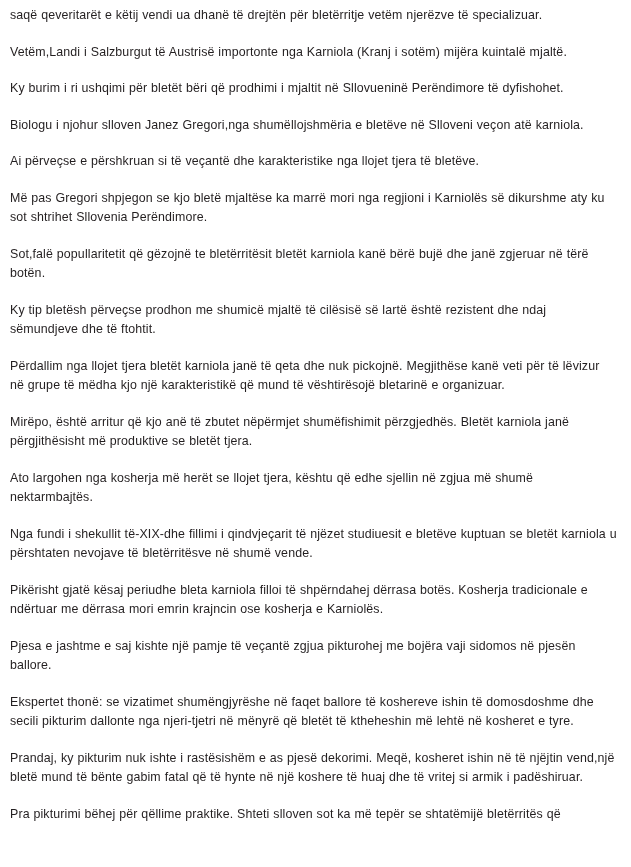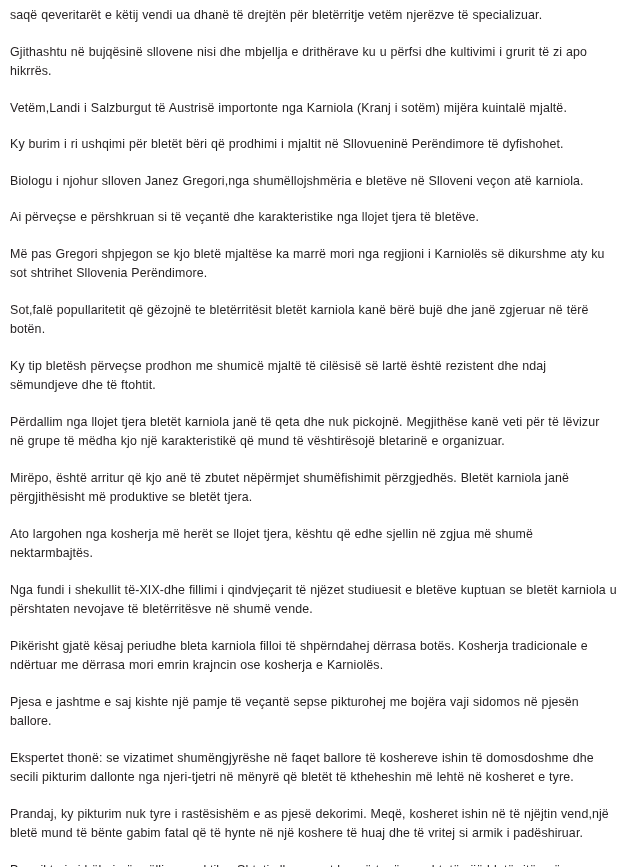--- a/index.html
+++ b/index.html
@@ -31,30 +31,29 @@
   }
   .para:last-child {
     margin-bottom: 0;
   }
 </style>
 </head>
 <body>
 
 <div class="page">
   <p class="para">saqë qeveritarët e këtij vendi ua dhanë të drejtën për bletërritje vetëm njerëzve të specializuar.</p>
-  <p class="para">Gjithashtu në bujqësinë sllovene nisi dhe mbjellja e drithërave ku u përfsi dhe kultivimi i grurit të zi apo hikrrës.</p>
   <p class="para">Vetëm,Landi i Salzburgut të Austrisë importonte nga Karniola (Kranj i sotëm) mijëra kuintalë mjaltë.</p>
   <p class="para">Ky burim i ri ushqimi për bletët bëri që prodhimi i mjaltit në Sllovueninë Perëndimore të dyfishohet.</p>
   <p class="para">Biologu i njohur slloven Janez Gregori,nga shumëllojshmëria e bletëve në Slloveni veçon atë karniola.</p>
   <p class="para">Ai përveçse e përshkruan si të veçantë dhe karakteristike nga llojet tjera të bletëve.</p>
   <p class="para">Më pas Gregori shpjegon se kjo bletë mjaltëse ka marrë mori nga regjioni i Karniolës së dikurshme aty ku sot shtrihet Sllovenia Perëndimore.</p>
   <p class="para">Sot,falë popullaritetit që gëzojnë te bletërritësit bletët karniola kanë bërë bujë dhe janë zgjeruar në tërë botën.</p>
   <p class="para">Ky tip bletësh përveçse prodhon me shumicë mjaltë të cilësisë së lartë është rezistent dhe ndaj sëmundjeve dhe të ftohtit.</p>
   <p class="para">Përdallim nga llojet tjera bletët karniola janë të qeta dhe nuk pickojnë. Megjithëse kanë veti për të lëvizur në grupe të mëdha kjo një karakteristikë që mund të vështirësojë bletarinë e organizuar.</p>
   <p class="para">Mirëpo, është arritur që kjo anë të zbutet nëpërmjet shumëfishimit përzgjedhës. Bletët karniola janë përgjithësisht më produktive se bletët tjera.</p>
   <p class="para">Ato largohen nga kosherja më herët se llojet tjera, kështu që edhe sjellin në zgjua më shumë nektarmbajtës.</p>
   <p class="para">Nga fundi i shekullit të-XIX-dhe fillimi i qindvjeçarit të njëzet studiuesit e bletëve kuptuan se bletët karniola u përshtaten nevojave të bletërritësve në shumë vende.</p>
   <p class="para">Pikërisht gjatë kësaj periudhe bleta karniola filloi të shpërndahej dërrasa botës. Kosherja tradicionale e ndërtuar me dërrasa mori emrin krajncin ose kosherja e Karniolës.</p>
-  <p class="para">Pjesa e jashtme e saj kishte një pamje të veçantë sepse pikturohej me bojëra vaji sidomos në pjesën ballore.</p>
+  <p class="para">Pjesa e jashtme e saj kishte një pamje të veçantë zgjua pikturohej me bojëra vaji sidomos në pjesën ballore.</p>
   <p class="para">Ekspertet thonë: se vizatimet shumëngjyrëshe në faqet ballore të koshereve ishin të domosdoshme dhe secili pikturim dallonte nga njeri-tjetri në mënyrë që bletët të ktheheshin më lehtë në kosheret e tyre.</p>
-  <p class="para">Prandaj, ky pikturim nuk tyre i rastësishëm e as pjesë dekorimi. Meqë, kosheret ishin në të njëjtin vend,një bletë mund të bënte gabim fatal që të hynte në një koshere të huaj dhe të vritej si armik i padëshiruar.</p>
+  <p class="para">Prandaj, ky pikturim nuk ishte i rastësishëm e as pjesë dekorimi. Meqë, kosheret ishin në të njëjtin vend,një bletë mund të bënte gabim fatal që të hynte në një koshere të huaj dhe të vritej si armik i padëshiruar.</p>
   <p class="para">Pra pikturimi bëhej për qëllime praktike. Shteti slloven sot ka më tepër se shtatëmijë bletërritës që</p>
 </div>
 
 </body></html>

